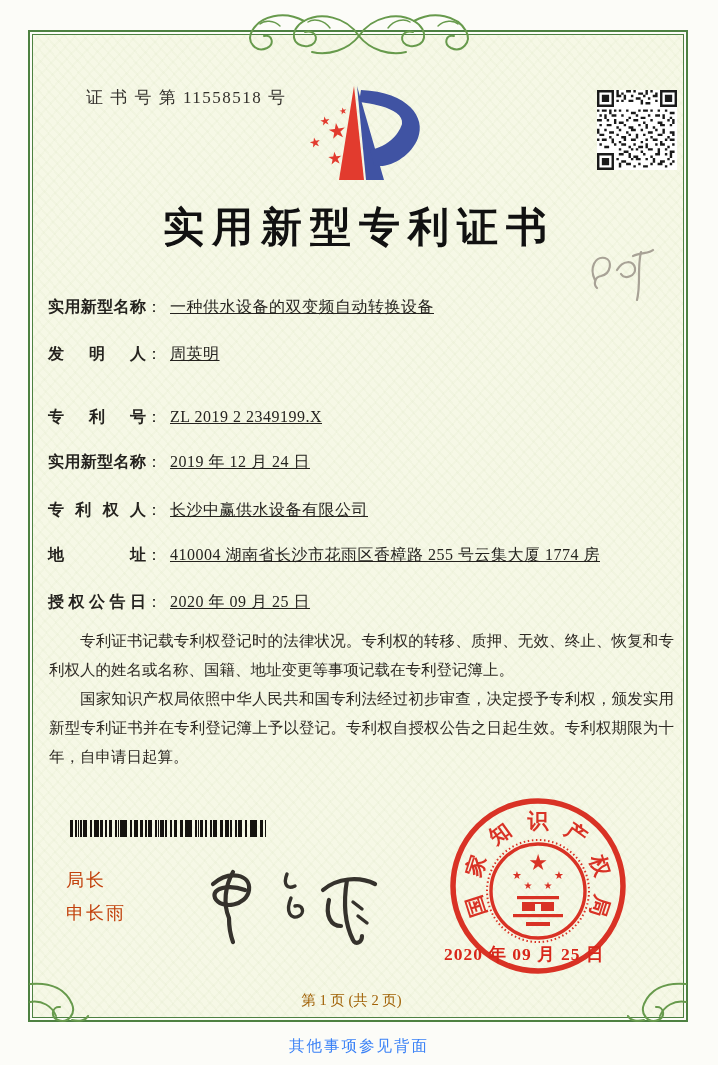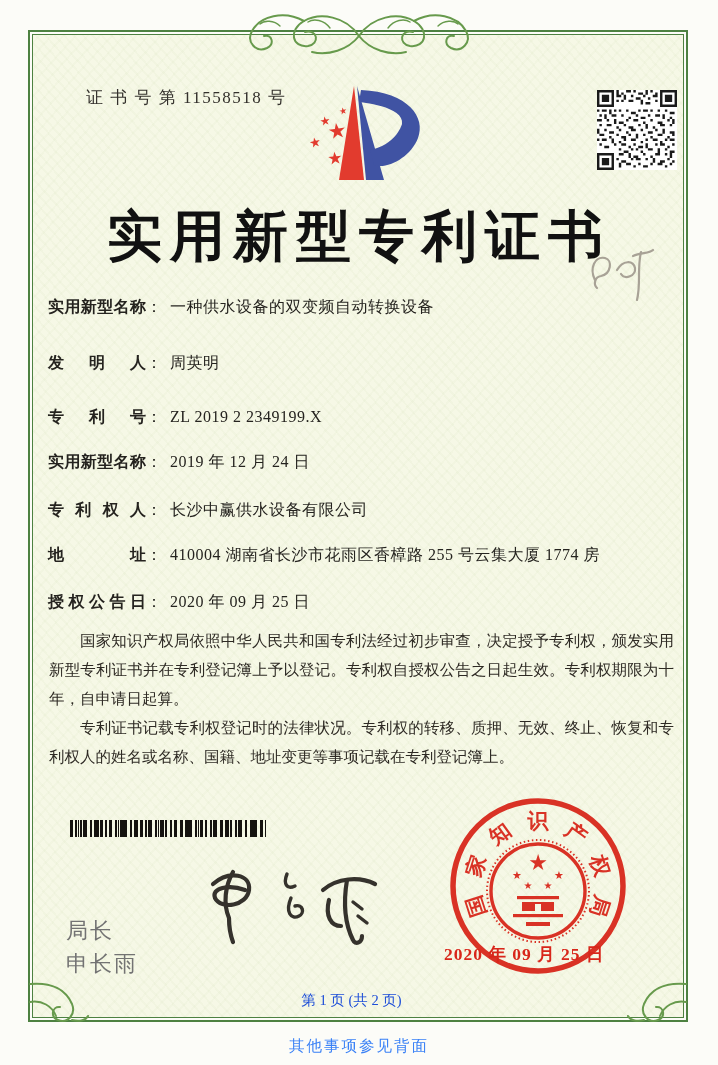--- a/index.html
+++ b/index.html
@@ -14,52 +14,52 @@
     border:2px solid #4d8141;box-sizing:border-box;z-index:1;
   }
   .frame-inner{
     position:absolute;inset:2px;border:1px solid #4d8141;
     background:#f6f8e6;
     background-image:repeating-linear-gradient(48deg,rgba(170,195,130,.06) 0 2px,transparent 2px 7px),
                      repeating-linear-gradient(-48deg,rgba(170,195,130,.05) 0 2px,transparent 2px 9px);
   }
   .abs{position:absolute;z-index:3;}
   .cert-no{left:46px;top:86px;font-size:17px;letter-spacing:1.5px;color:#33302c;margin-left:40px;}
-  .title{left:0;right:0;top:200px;text-align:center;font-size:55px;font-weight:700;
+  .title{left:0;right:0;top:200px;text-align:center;font-size:41px;font-weight:700;
          letter-spacing:8px;color:#111;}
   .row{left:48px;right:38px;font-size:16px;color:#25231f;white-space:nowrap;}
   .flabel{display:inline-block;width:98px;text-align:justify;text-align-last:justify;vertical-align:top;font-weight:bold;}
   .colon{display:inline-block;}
-  .fvalue{margin-left:4px;letter-spacing:.5px;}
+  .fvalue{margin-left:4px;letter-spacing:.5px;text-decoration:underline;}
   .grant2{position:absolute;left:338px;top:0;white-space:nowrap;}
   .paras{left:49px;right:44px;top:626px;}
   .paras p{margin:0;text-indent:2em;font-size:15.5px;line-height:29px;
            text-align:justify;color:#2e2a24;}
   .barcode{left:70px;top:820px;width:196px;height:17px;
     background:
       repeating-linear-gradient(90deg,#15130f 0 2px,transparent 2px 5px),
       repeating-linear-gradient(90deg,#15130f 0 1px,transparent 1px 8px),
       repeating-linear-gradient(90deg,#15130f 0 3px,transparent 3px 13px);
   }
-  .signer{left:66px;top:914px;font-size:22px;color:#737373;line-height:33px;letter-spacing:2px;}
+  .signer{left:66px;top:864px;font-size:18px;color:#c2410c;line-height:33px;letter-spacing:2px;}
   .sig{left:195px;top:860px;}
   .seal{left:444px;top:792px;width:188px;height:188px;opacity:.94;}
   .seal svg{position:absolute;inset:0;}
   .arc-c{position:absolute;left:50%;top:50%;width:24px;height:24px;margin:-12px 0 0 -12px;
     font-size:21px;font-weight:700;color:#d8261a;text-align:center;line-height:24px;}
   .a1{transform:rotate(-108deg) translateY(-65px);}
   .a2{transform:rotate(-72deg)  translateY(-65px);}
   .a3{transform:rotate(-36deg)  translateY(-65px);}
   .a4{transform:rotate(0deg)    translateY(-65px);}
   .a5{transform:rotate(36deg)   translateY(-65px);}
   .a6{transform:rotate(72deg)   translateY(-65px);}
   .a7{transform:rotate(108deg)  translateY(-65px);}
   .seal-date{left:444px;top:942px;font-size:17.5px;font-weight:600;color:#d8261a;
     letter-spacing:1px;z-index:4;}
-  .page-no{left:0;right:15px;top:991px;text-align:center;font-size:14.5px;color:#1d4ed8;}
+  .page-no{left:0;right:15px;top:991px;text-align:center;font-size:14.5px;color:#a16207;}
   .back-note{left:0;right:0;top:1036px;text-align:center;font-size:15.5px;color:#3b82f6;letter-spacing:2px;}
   .ornament-top{left:50%;top:8px;transform:translateX(-50%);z-index:4;}
   .corner{z-index:4;}
   .corner.right{transform:scaleX(-1);}
   .logo{left:283px;top:80px;}
   .qr{left:596px;top:90px;}
   .pencil{left:583px;top:240px;}
 </style>
 </head>
 <body>
@@ -147,21 +147,21 @@
     <path d="M34,30 C40,20 50,20 52,28 C53,36 42,40 38,34"></path>
     <path d="M58,12 C54,28 58,44 54,60"></path>
     <path d="M50,16 C58,12 66,14 70,10"></path>
   </g>
 </svg>
 
 <div class="abs row" style="top:297px">
   <span class="flabel">实用新型名称</span><span class="colon">：</span>
   <span class="fvalue">一种供水设备的双变频自动转换设备</span>
 </div>
-<div class="abs row" style="top:353px">
+<div class="abs row" style="top:344px">
   <span class="flabel">发明人</span><span class="colon">：</span>
   <span class="fvalue">周英明</span>
 </div>
 <div class="abs row" style="top:407px">
   <span class="flabel">专利号</span><span class="colon">：</span>
   <span class="fvalue">ZL 2019 2 2349199.X</span>
 </div>
 <div class="abs row" style="top:452px">
   <span class="flabel">实用新型名称</span><span class="colon">：</span>
   <span class="fvalue">2019 年 12 月 24 日</span>
@@ -173,22 +173,22 @@
 <div class="abs row" style="top:545px">
   <span class="flabel">地址</span><span class="colon">：</span>
   <span class="fvalue">410004 湖南省长沙市花雨区香樟路 255 号云集大厦 1774 房</span>
 </div>
 <div class="abs row" style="top:592px">
   <span class="flabel">授权公告日</span><span class="colon">：</span>
   <span class="fvalue">2020 年 09 月 25 日</span>
 </div>
 
 <div class="abs paras">
+  <p>专利证书记载专利权登记时的法律状况。专利权的转移、质押、无效、终止、恢复和专利权人的姓名或名称、国籍、地址变更等事项记载在专利登记簿上。</p>
   <p>国家知识产权局依照中华人民共和国专利法经过初步审查，决定授予专利权，颁发实用新型专利证书并在专利登记簿上予以登记。专利权自授权公告之日起生效。专利权期限为十年，自申请日起算。</p>
-  <p>专利证书记载专利权登记时的法律状况。专利权的转移、质押、无效、终止、恢复和专利权人的姓名或名称、国籍、地址变更等事项记载在专利登记簿上。</p>
 </div>
 
 <div class="abs barcode"></div>
 
 <div class="abs signer">
   <div>局长</div>
   <div>申长雨</div>
 </div>
 
 <svg class="abs sig" width="195" height="88" viewBox="0 0 195 88">

